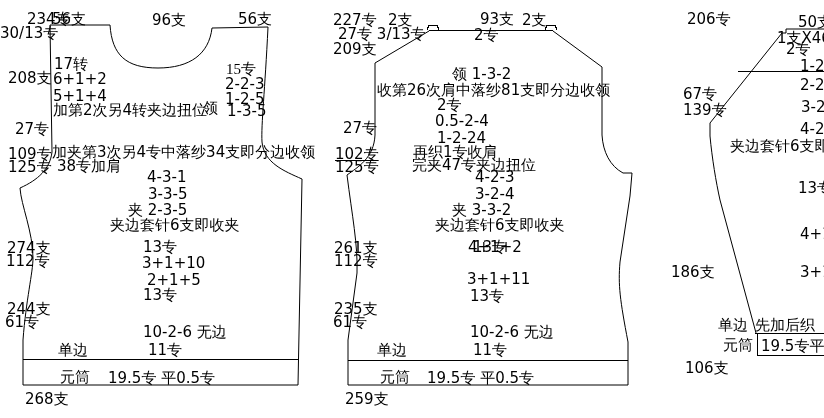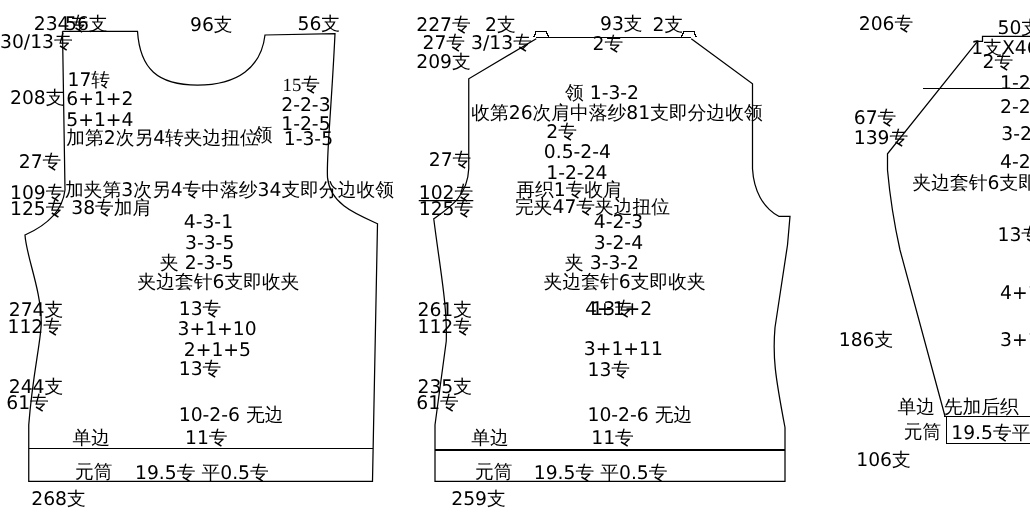--- a/index.html
+++ b/index.html
@@ -141,21 +141,21 @@
         <div class="label" style="left: 470px; top: 289px;">13专</div>
         <div class="label" style="left: 334px; top: 241px;">261支</div>
         <div class="label" style="left: 334px; top: 254px;">112专</div>
         <div class="label" style="left: 334px; top: 302px; text-align: right;">235支</div>
         <div class="label" style="left: 333px; top: 315px;">61专</div>
         <div class="label" style="left: 470px; top: 325px;">10-2-6 无边</div>
         <div class="label" style="left: 377px; top: 343px;">单边</div>
         <div class="label" style="left: 473px; top: 343px;">11专</div>
         <div class="label" style="left: 380px; top: 370px;">元筒</div>
         <div class="label" style="left: 427px; top: 371px;">19.5专 平0.5专</div>
-        <div class="label" style="left: 345px; top: 392px; margin-left: 16px;">259支</div>
+        <div class="label" style="left: 345px; top: 392px;">259支</div>
       </div>
       <div>
         <div class="label" style="left: 687px; top: 12px;">206专</div>
         <div class="label" style="left: 798px; top: 15px;">50支</div>
         <div class="label" style="left: 777px; top: 31px;">1支X46</div>
         <div class="label" style="left: 786px; top: 42px;">2专</div>
         <div class="label" style="left: 800px; top: 59px;">1-2-</div>
         <div class="label" style="left: 800px; top: 78px;">2-2-</div>
         <div class="label" style="left: 801px; top: 100px;">3-2-</div>
         <div class="label" style="left: 800px; top: 122px;">4-2-</div>

